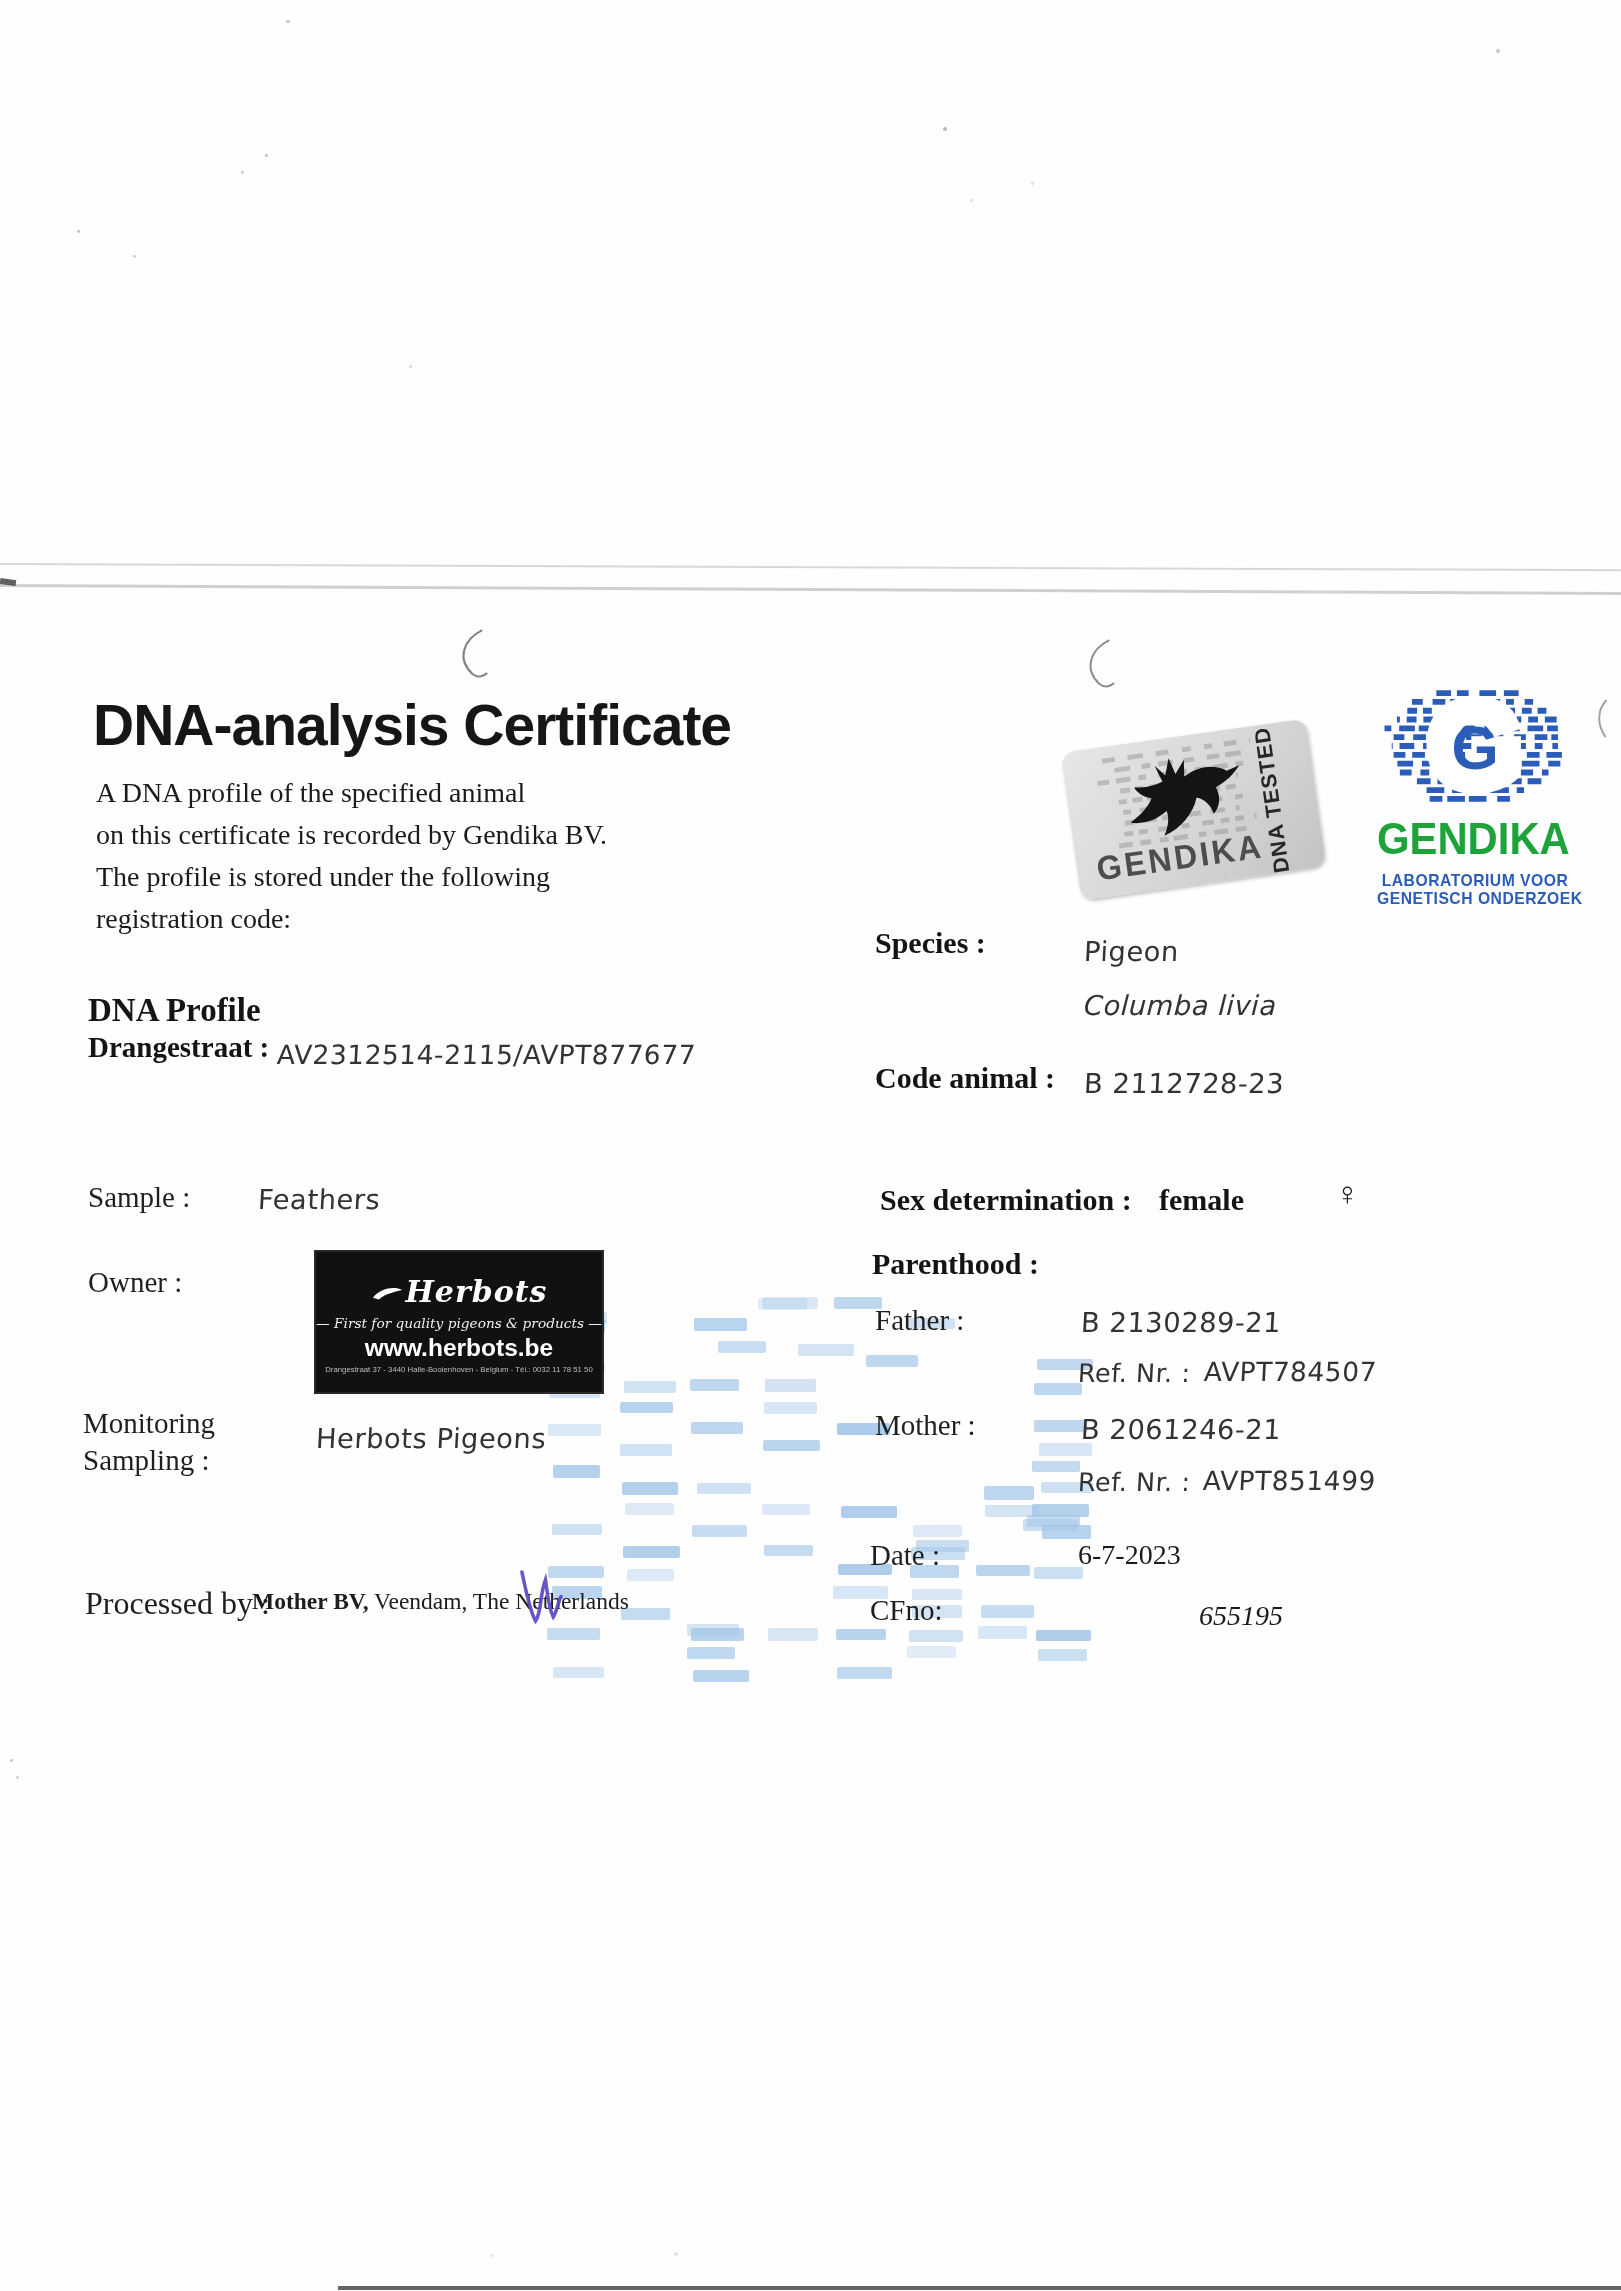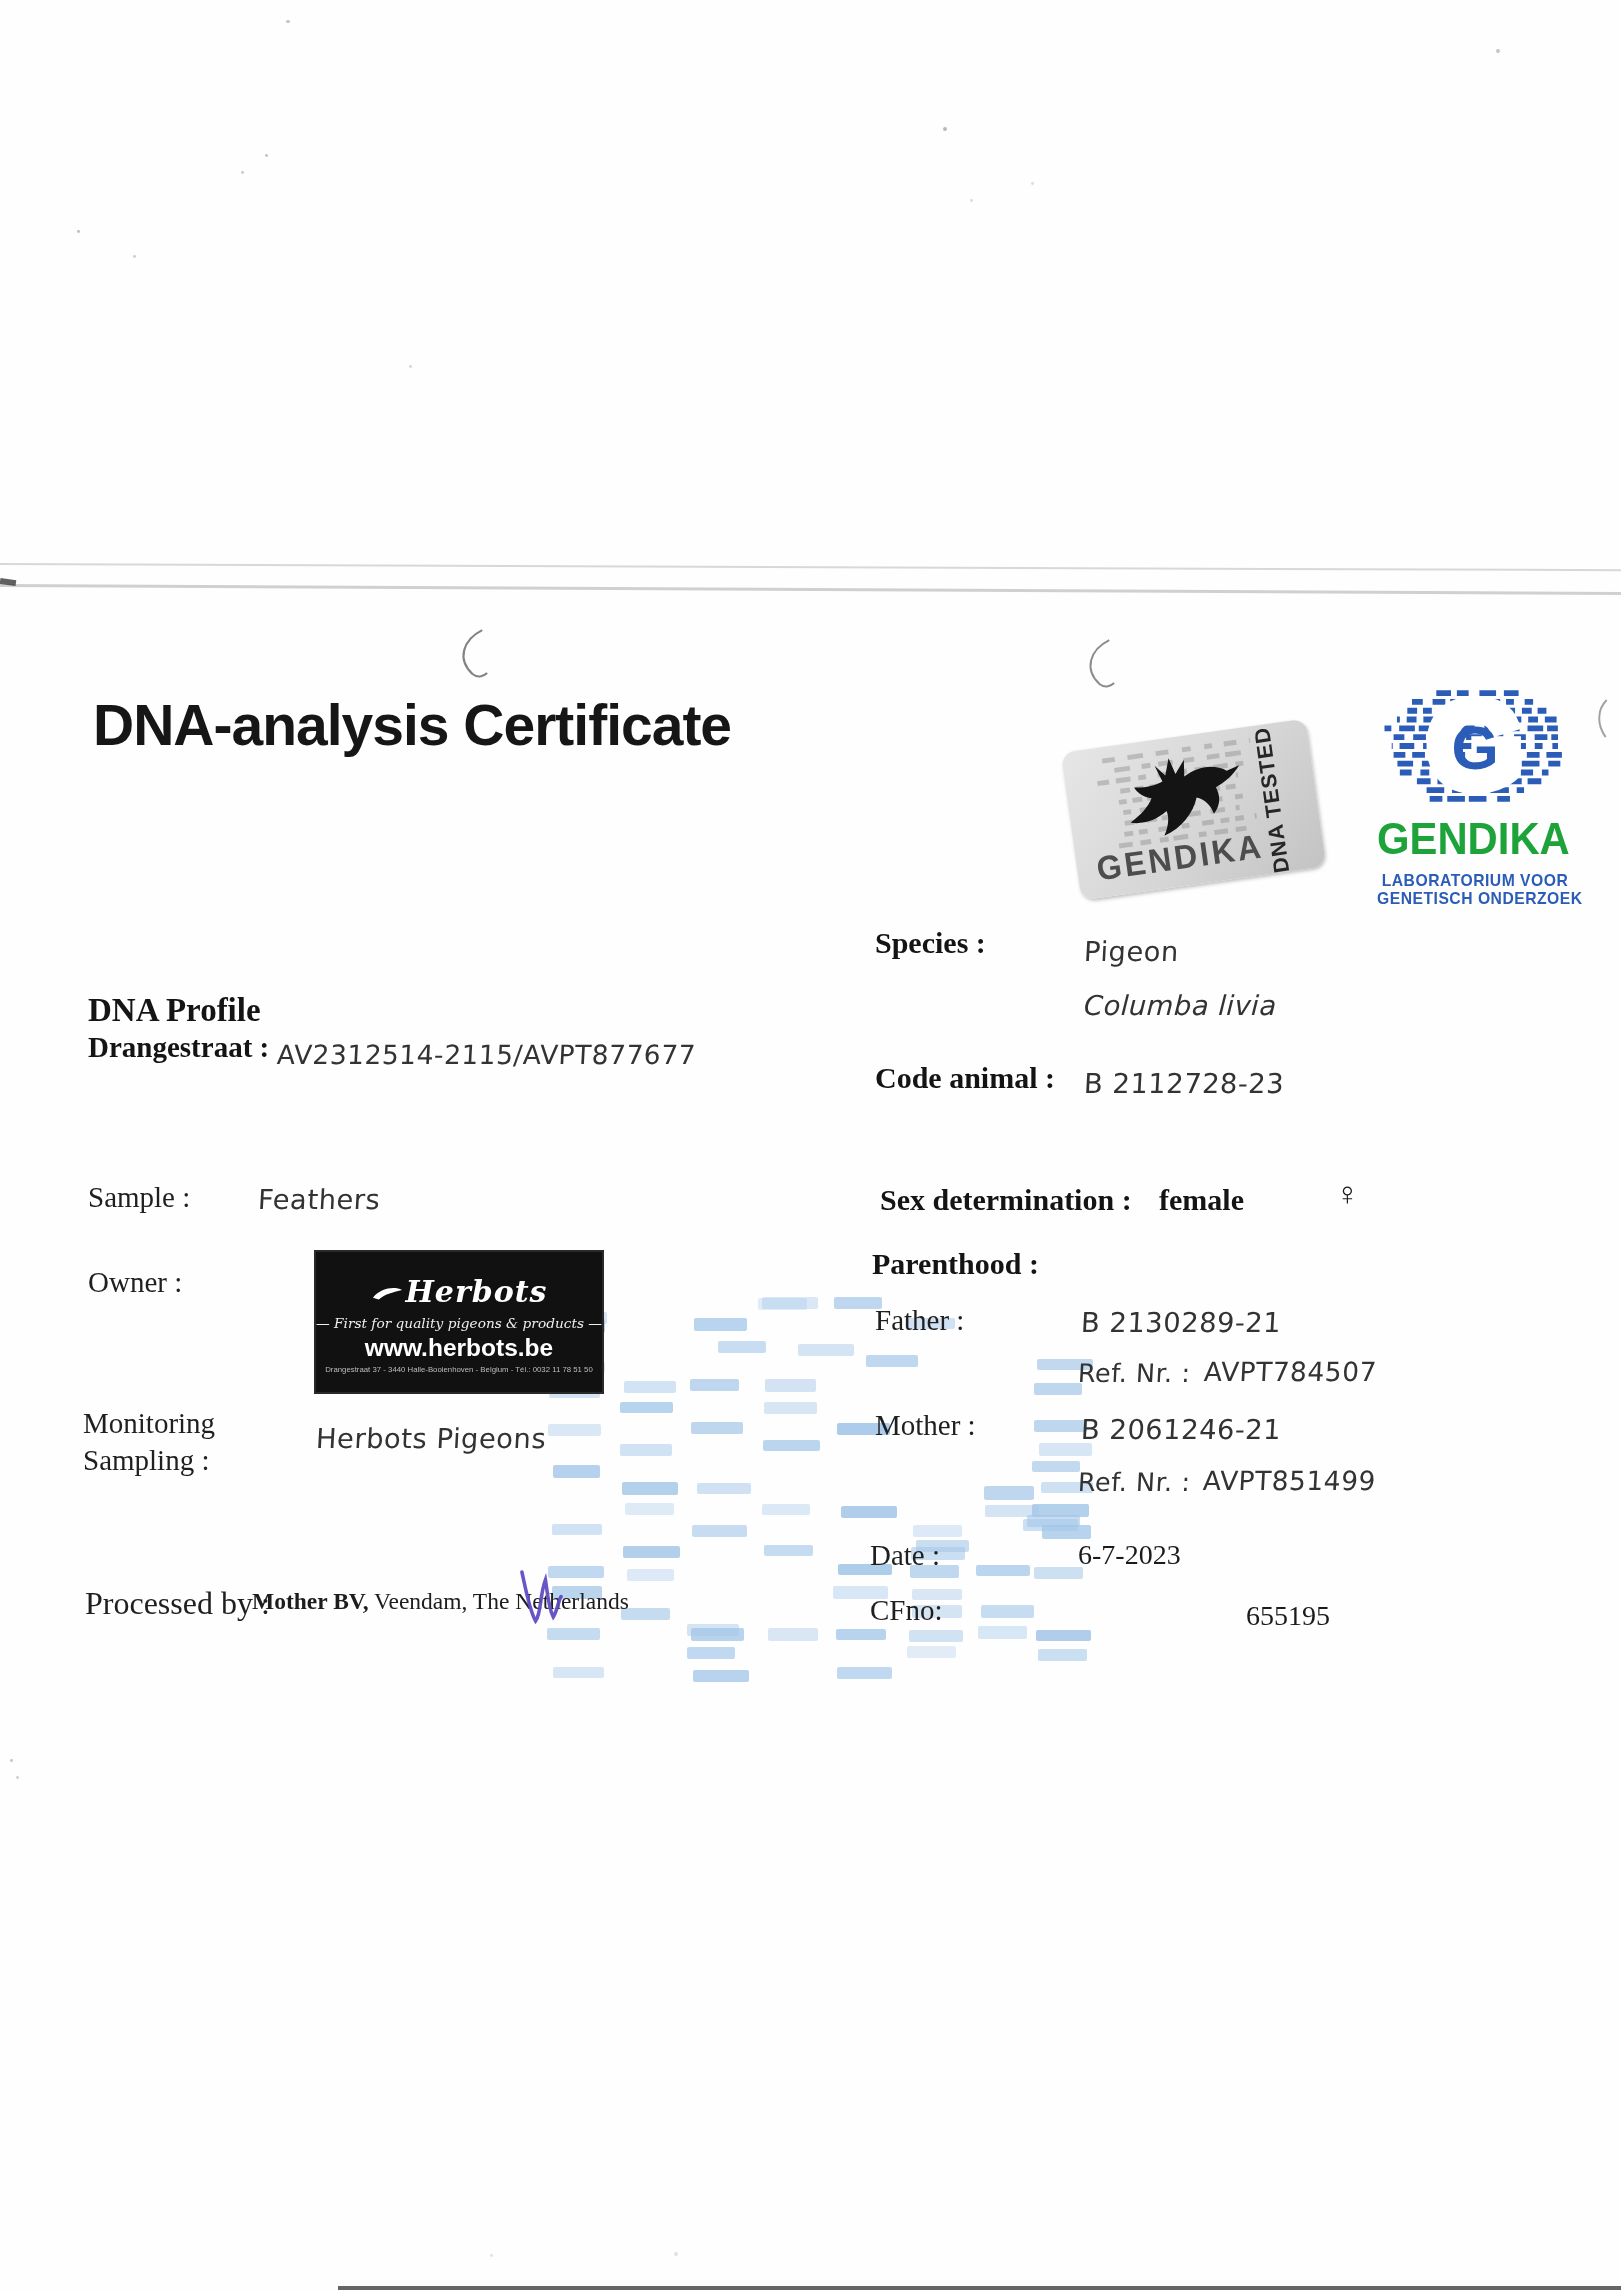--- a/index.html
+++ b/index.html
@@ -157,20 +157,26 @@
       <div class="band" style="left: 758px; top: 1298px; width: 49px; height: 11.8px; opacity: 0.32;"></div>
       <div class="band" style="left: 627px; top: 1569px; width: 47px; height: 11.8px; opacity: 0.36;"></div>
       <div class="band" style="left: 866px; top: 1355px; width: 52px; height: 11.8px; opacity: 0.69;"></div>
       <div class="band" style="left: 1034px; top: 1567px; width: 49px; height: 11.8px; opacity: 0.55;"></div>
       <div class="band" style="left: 916px; top: 1540px; width: 53px; height: 11.8px; opacity: 0.59;"></div>
       <div class="band" style="left: 562px; top: 1312px; width: 45px; height: 11.8px; opacity: 0.45;"></div>
       <div class="band" style="left: 687px; top: 1647px; width: 48px; height: 11.8px; opacity: 0.67;"></div>
     </div>
 
   <div class="abs title" style="left:93px;top:676px;margin-top:16px;">DNA-analysis Certificate</div>
+  <div class="abs intro" style="left:96px;top:772px;">
+    <div>A DNA profile of the specified animal</div>
+    <div>on this certificate is recorded by Gendika BV.</div>
+    <div>The profile is stored under the following</div>
+    <div>registration code:</div>
+  </div>
 
   <div class="abs stamp">
     <svg class="abs" style="left:27.4px;top:7.8px;" width="167" height="108" viewBox="0 0 170 110" id="stampbands">
         <line x1="13" x2="165" y1="6" y2="6" stroke="#8f8f8f" stroke-width="5" stroke-dasharray="13 13 16 13 13 14 9 14 8 12" opacity="0.45"></line>
         <line x1="24" x2="157" y1="17" y2="17" stroke="#8f8f8f" stroke-width="5" stroke-dasharray="16 12 9 8 15 11 11 13 13 6" opacity="0.45"></line>
         <line x1="5" x2="160" y1="28" y2="28" stroke="#8f8f8f" stroke-width="5" stroke-dasharray="12 7 15 8 8 12 14 6 10 8" opacity="0.45"></line>
         <line x1="27" x2="148" y1="39" y2="39" stroke="#8f8f8f" stroke-width="5" stroke-dasharray="10 6 8 6 14 12 11 11 16 9" opacity="0.45"></line>
         <line x1="24" x2="144" y1="50" y2="50" stroke="#8f8f8f" stroke-width="5" stroke-dasharray="8 6 10 5 16 13 9 7 10 12" opacity="0.45"></line>
         <line x1="27" x2="159" y1="61" y2="61" stroke="#8f8f8f" stroke-width="5" stroke-dasharray="8 9 15 10 9 7 16 12 16 13" opacity="0.45"></line>
         <line x1="27" x2="145" y1="72" y2="72" stroke="#8f8f8f" stroke-width="5" stroke-dasharray="10 12 11 5 15 12 13 10 15 11" opacity="0.45"></line>
@@ -236,21 +242,21 @@
 
   <div class="abs lbl" style="left:875px;top:1409px;">Mother :</div>
   <div class="abs hand" style="left:1081px;top:1414px;">B 2061246-21</div>
   <div class="abs hand hand-sm" style="left:1078px;top:1467px;">Ref. Nr.  :</div>
   <div class="abs hand" style="left:1203px;top:1465px;font-size:26.5px;">AVPT851499</div>
 
   <div class="abs lbl" style="left:870px;top:1539px;">Date :</div>
   <div class="abs serifval" style="left:1078px;top:1539px;">6-7-2023</div>
 
   <div class="abs lbl" style="left:870px;top:1594px;">CFno:</div>
-  <div class="abs serifval" style="left:1246px;top:1600px;">655195</div>
+  <div class="abs serifval" style="left:1199px;top:1600px;font-style:italic;">655195</div>
 
   <div class="abs lblb" style="left:88px;top:992px;font-size:33px;">DNA Profile</div>
   <div class="abs lblb" style="left:88px;top:1031px;font-size:29px;">Drangestraat :</div>
   <div class="abs hand" style="left:277px;top:1039px;font-size:26.5px;">AV2312514-2115/AVPT877677</div>
 
   <div class="abs lbl" style="left:88px;top:1181px;">Sample :</div>
   <div class="abs hand" style="left:258px;top:1184px;">Feathers</div>
 
   <div class="abs lbl" style="left:88px;top:1266px;">Owner :</div>
 

